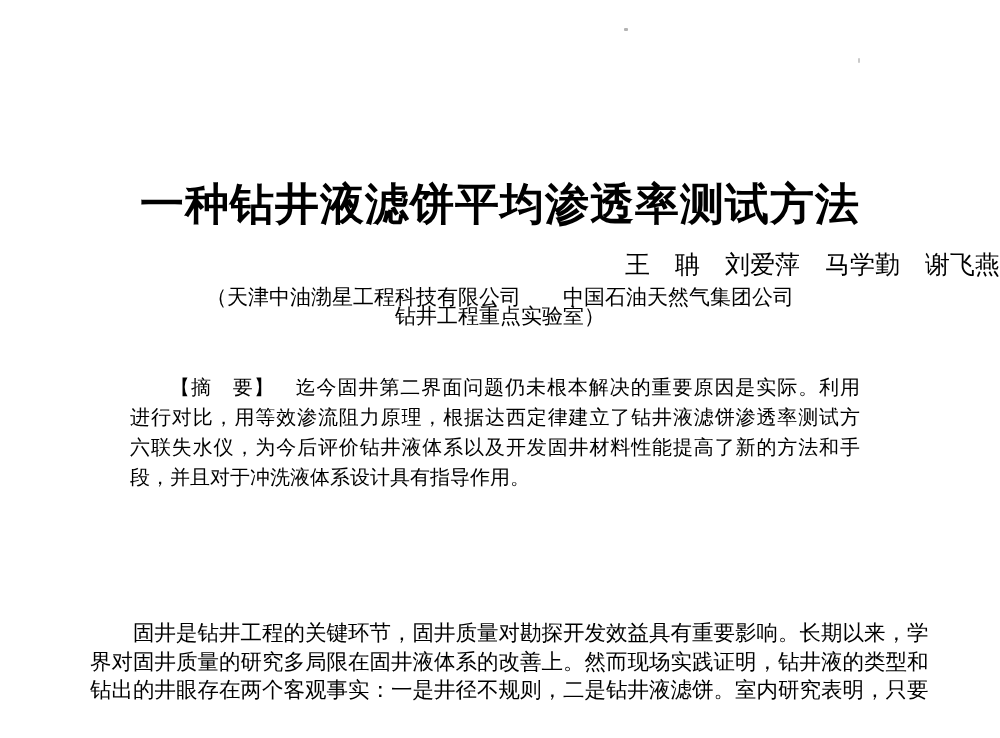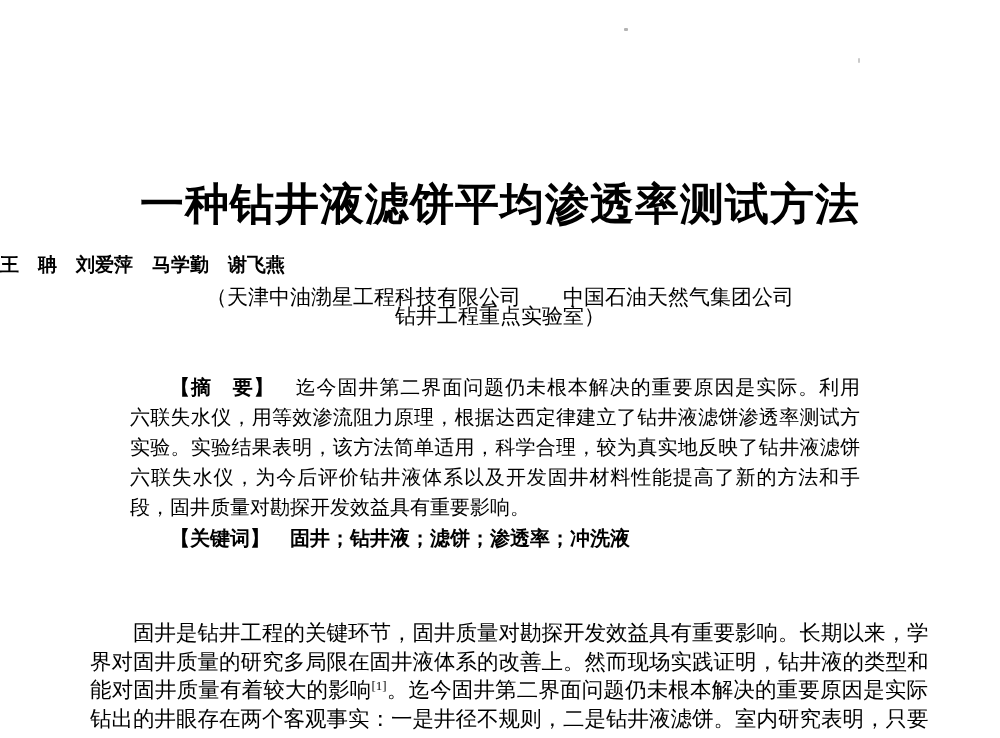--- a/index.html
+++ b/index.html
@@ -36,24 +36,24 @@
     font-size: 44px;
     line-height: 58px;
     letter-spacing: 1px;
     white-space: nowrap;
   }
   .authors-line {
     position: absolute;
     top: 251px;
     left: 0;
     width: 100%;
-    text-align: left;
-    font-size: 19px;
+    text-align: right;
+    font-size: 25px;
     line-height: 28px;
-    font-weight: bold;
+    font-weight: normal;
     font-family: "Liberation Serif", serif;
     white-space: nowrap;
   }
   .affil-line {
     position: absolute;
     left: 0;
     width: 100%;
     text-align: center;
     font-family: "Liberation Sans", "DejaVu Sans", sans-serif;
     font-size: 21px;
@@ -82,21 +82,21 @@
   }
   .abs-line.indented {
     padding-left: 40px;
     box-sizing: border-box;
   }
   .abs-line.partial {
     text-align-last: left;
     white-space: nowrap;
   }
   .bold-label {
-    font-weight: bold;
+    font-weight: normal;
   }
   .kw-line {
     margin-top: 1px;
     height: 30px;
     line-height: 30px;
     padding-left: 40px;
     box-sizing: border-box;
     white-space: nowrap;
   }
 
@@ -140,32 +140,25 @@
   <div class="authors-line">王　聃　刘爱萍　马学勤　谢飞燕</div>
 
   <div class="affil-line affil-1">（天津中油渤星工程科技有限公司　　中国石油天然气集团公司</div>
 
   <div class="affil-line affil-2">钻井工程重点实验室）</div>
 
   <div class="abstract-block">
     <div class="abs-line indented">
       <span class="bold-label">【摘　要】</span><span>　迄今固井第二界面问题仍未根本解决的重要原因是实际。利用</span>
     </div>
-    <div class="abs-line">六联失水仪，用等效渗流阻力原理，根据达西定律建立了钻井液滤饼渗透率测试方</div>
-    <div class="abs-line">实验。实验结果表明，该方法简单适用，科学合理，较为真实地反映了钻井液滤饼</div>
+    <div class="abs-line">进行对比，用等效渗流阻力原理，根据达西定律建立了钻井液滤饼渗透率测试方</div>
     <div class="abs-line">六联失水仪，为今后评价钻井液体系以及开发固井材料性能提高了新的方法和手</div>
-    <div class="abs-line partial">段，固井质量对勘探开发效益具有重要影响。</div>
+    <div class="abs-line partial">段，并且对于冲洗液体系设计具有指导作用。</div>
 
-    <div class="kw-line">
-      <span class="bold-label">【关键词】</span><span class="bold-label">　固井；钻井液；滤饼；渗透率；冲洗液</span>
-    </div>
   </div>
 
   <div class="body-block">
     <div class="body-line indented">固井是钻井工程的关键环节，固井质量对勘探开发效益具有重要影响。长期以来，学术</div>
     <div class="body-line">界对固井质量的研究多局限在固井液体系的改善上。然而现场实践证明，钻井液的类型和性</div>
-    <div class="body-line">
-      <span>能对固井质量有着较大的影响</span><sup class="ref">[1]</sup><span>。迄今固井第二界面问题仍未根本解决的重要原因是实际</span>
-    </div>
     <div class="body-line">钻出的井眼存在两个客观事实：一是井径不规则，二是钻井液滤饼。室内研究表明，只要有</div>
   </div>
 
 </div>
 
 </body></html>

